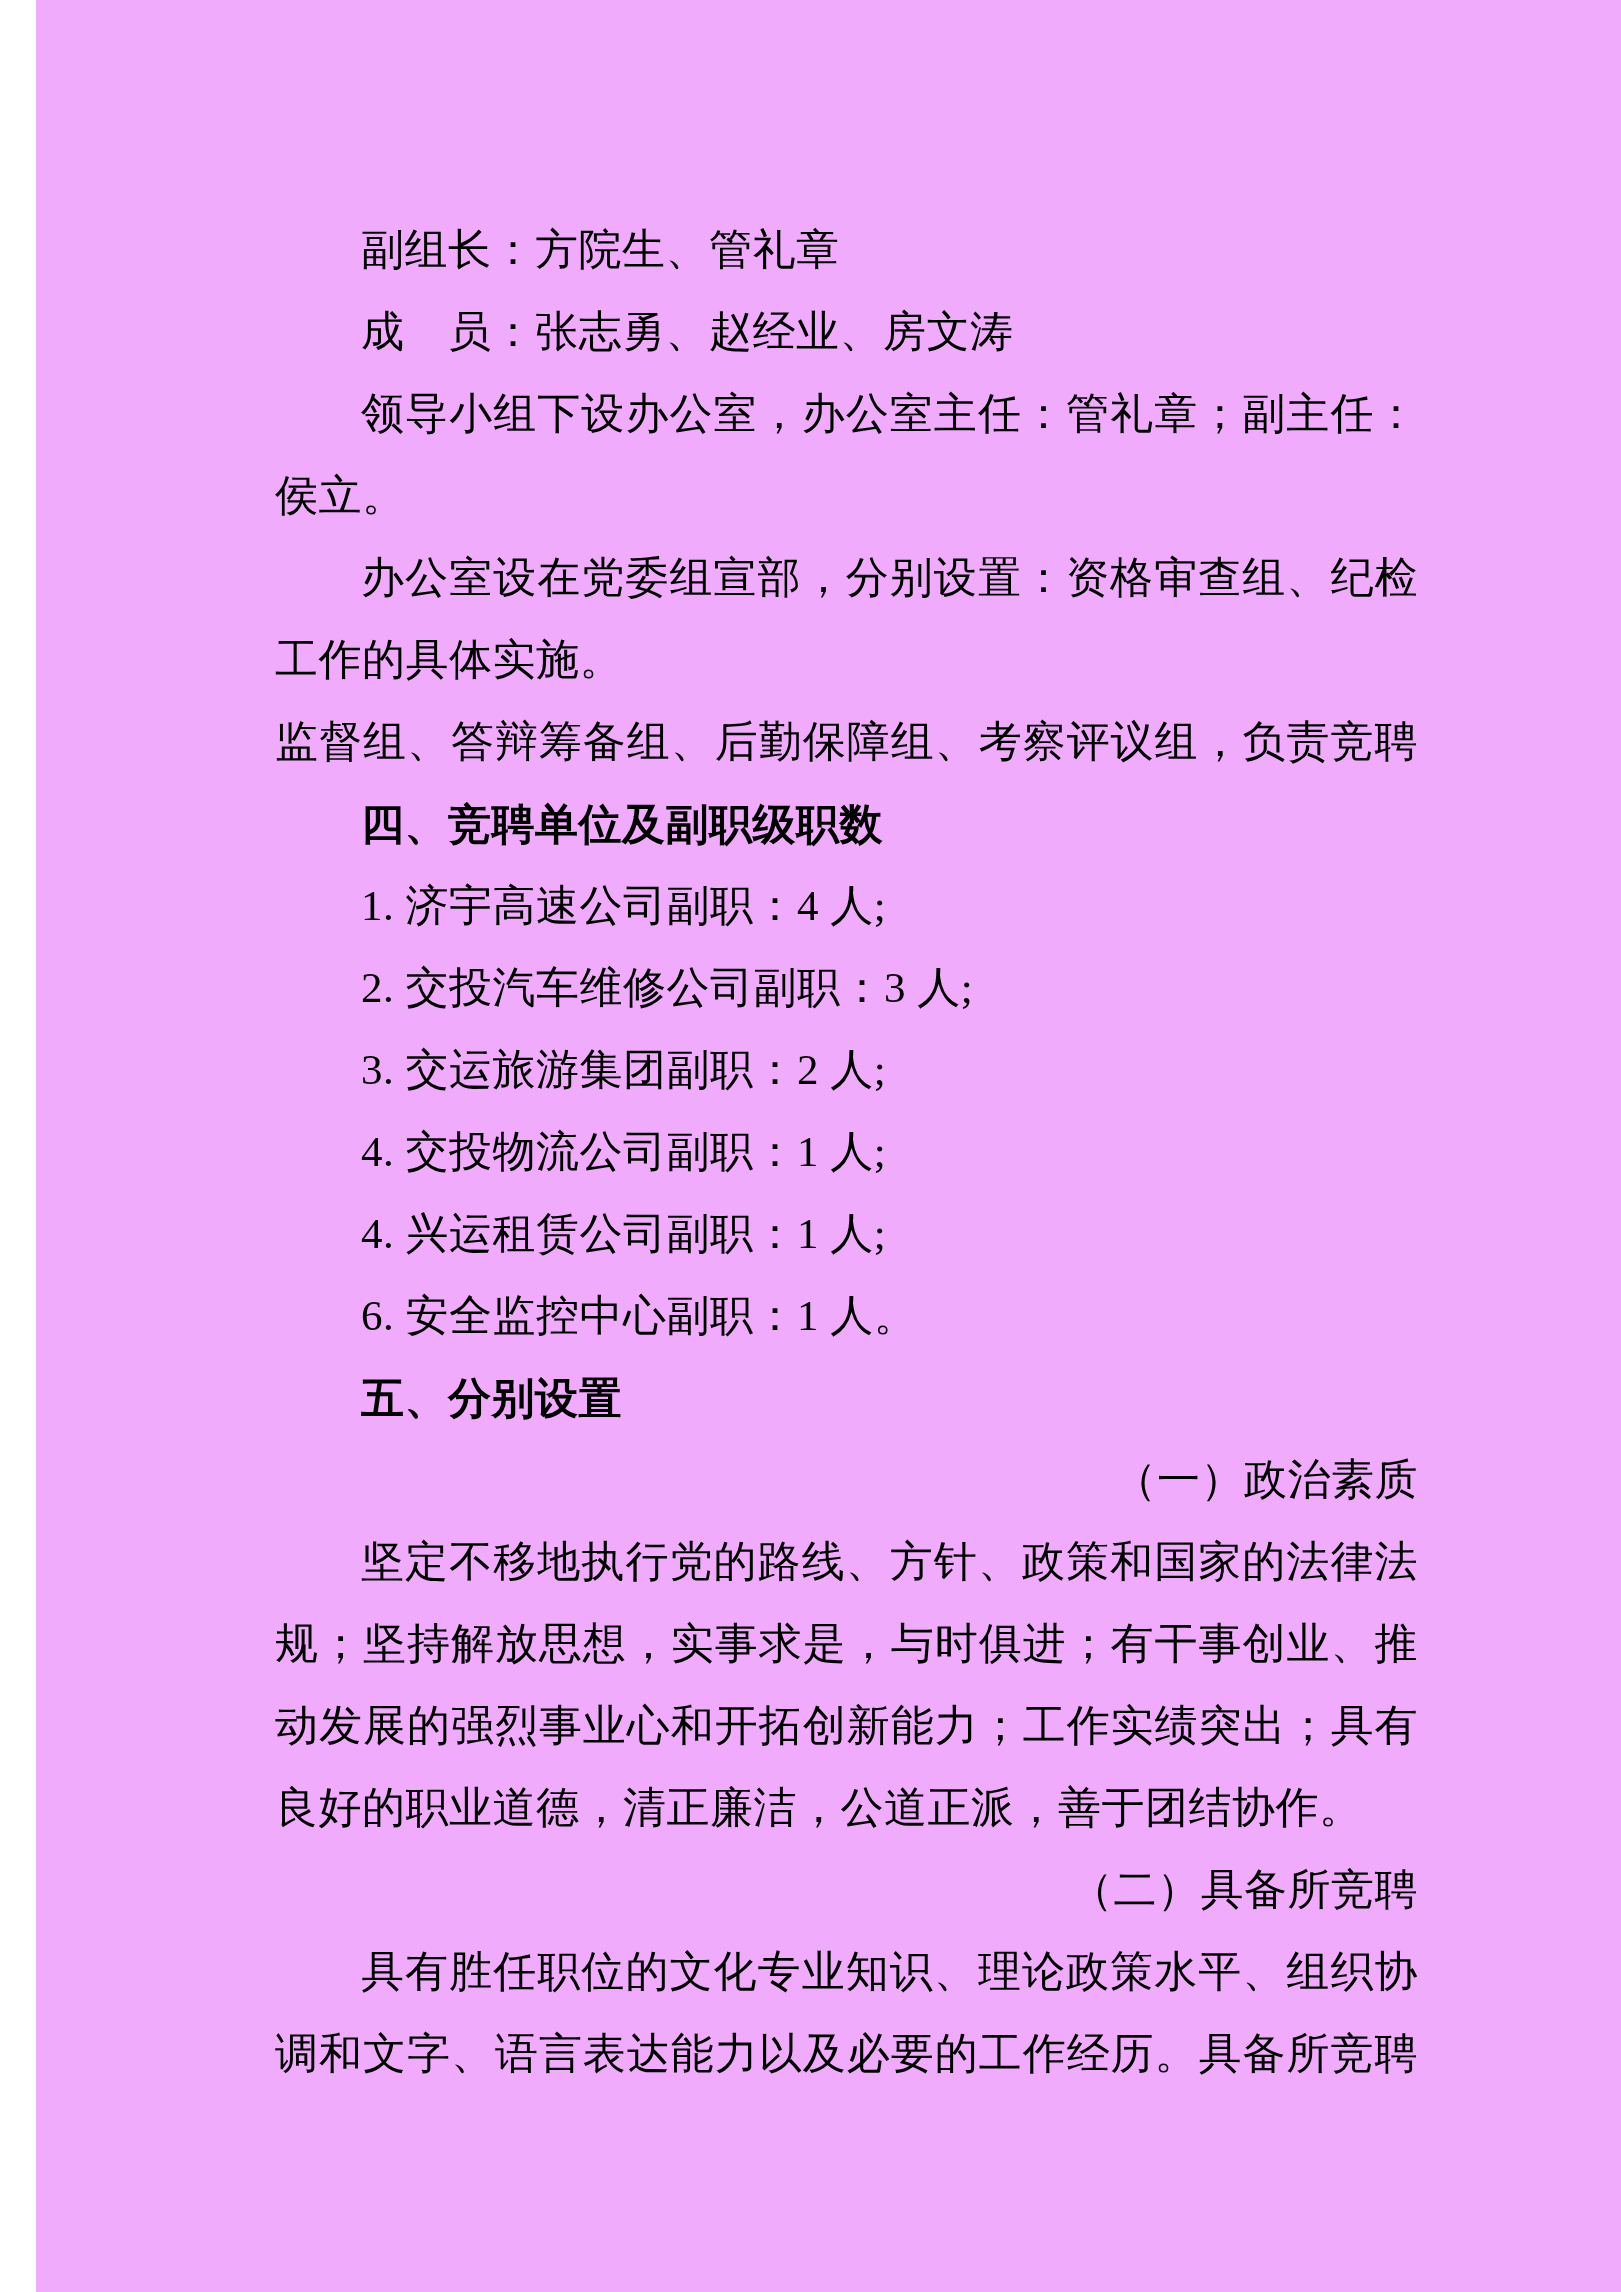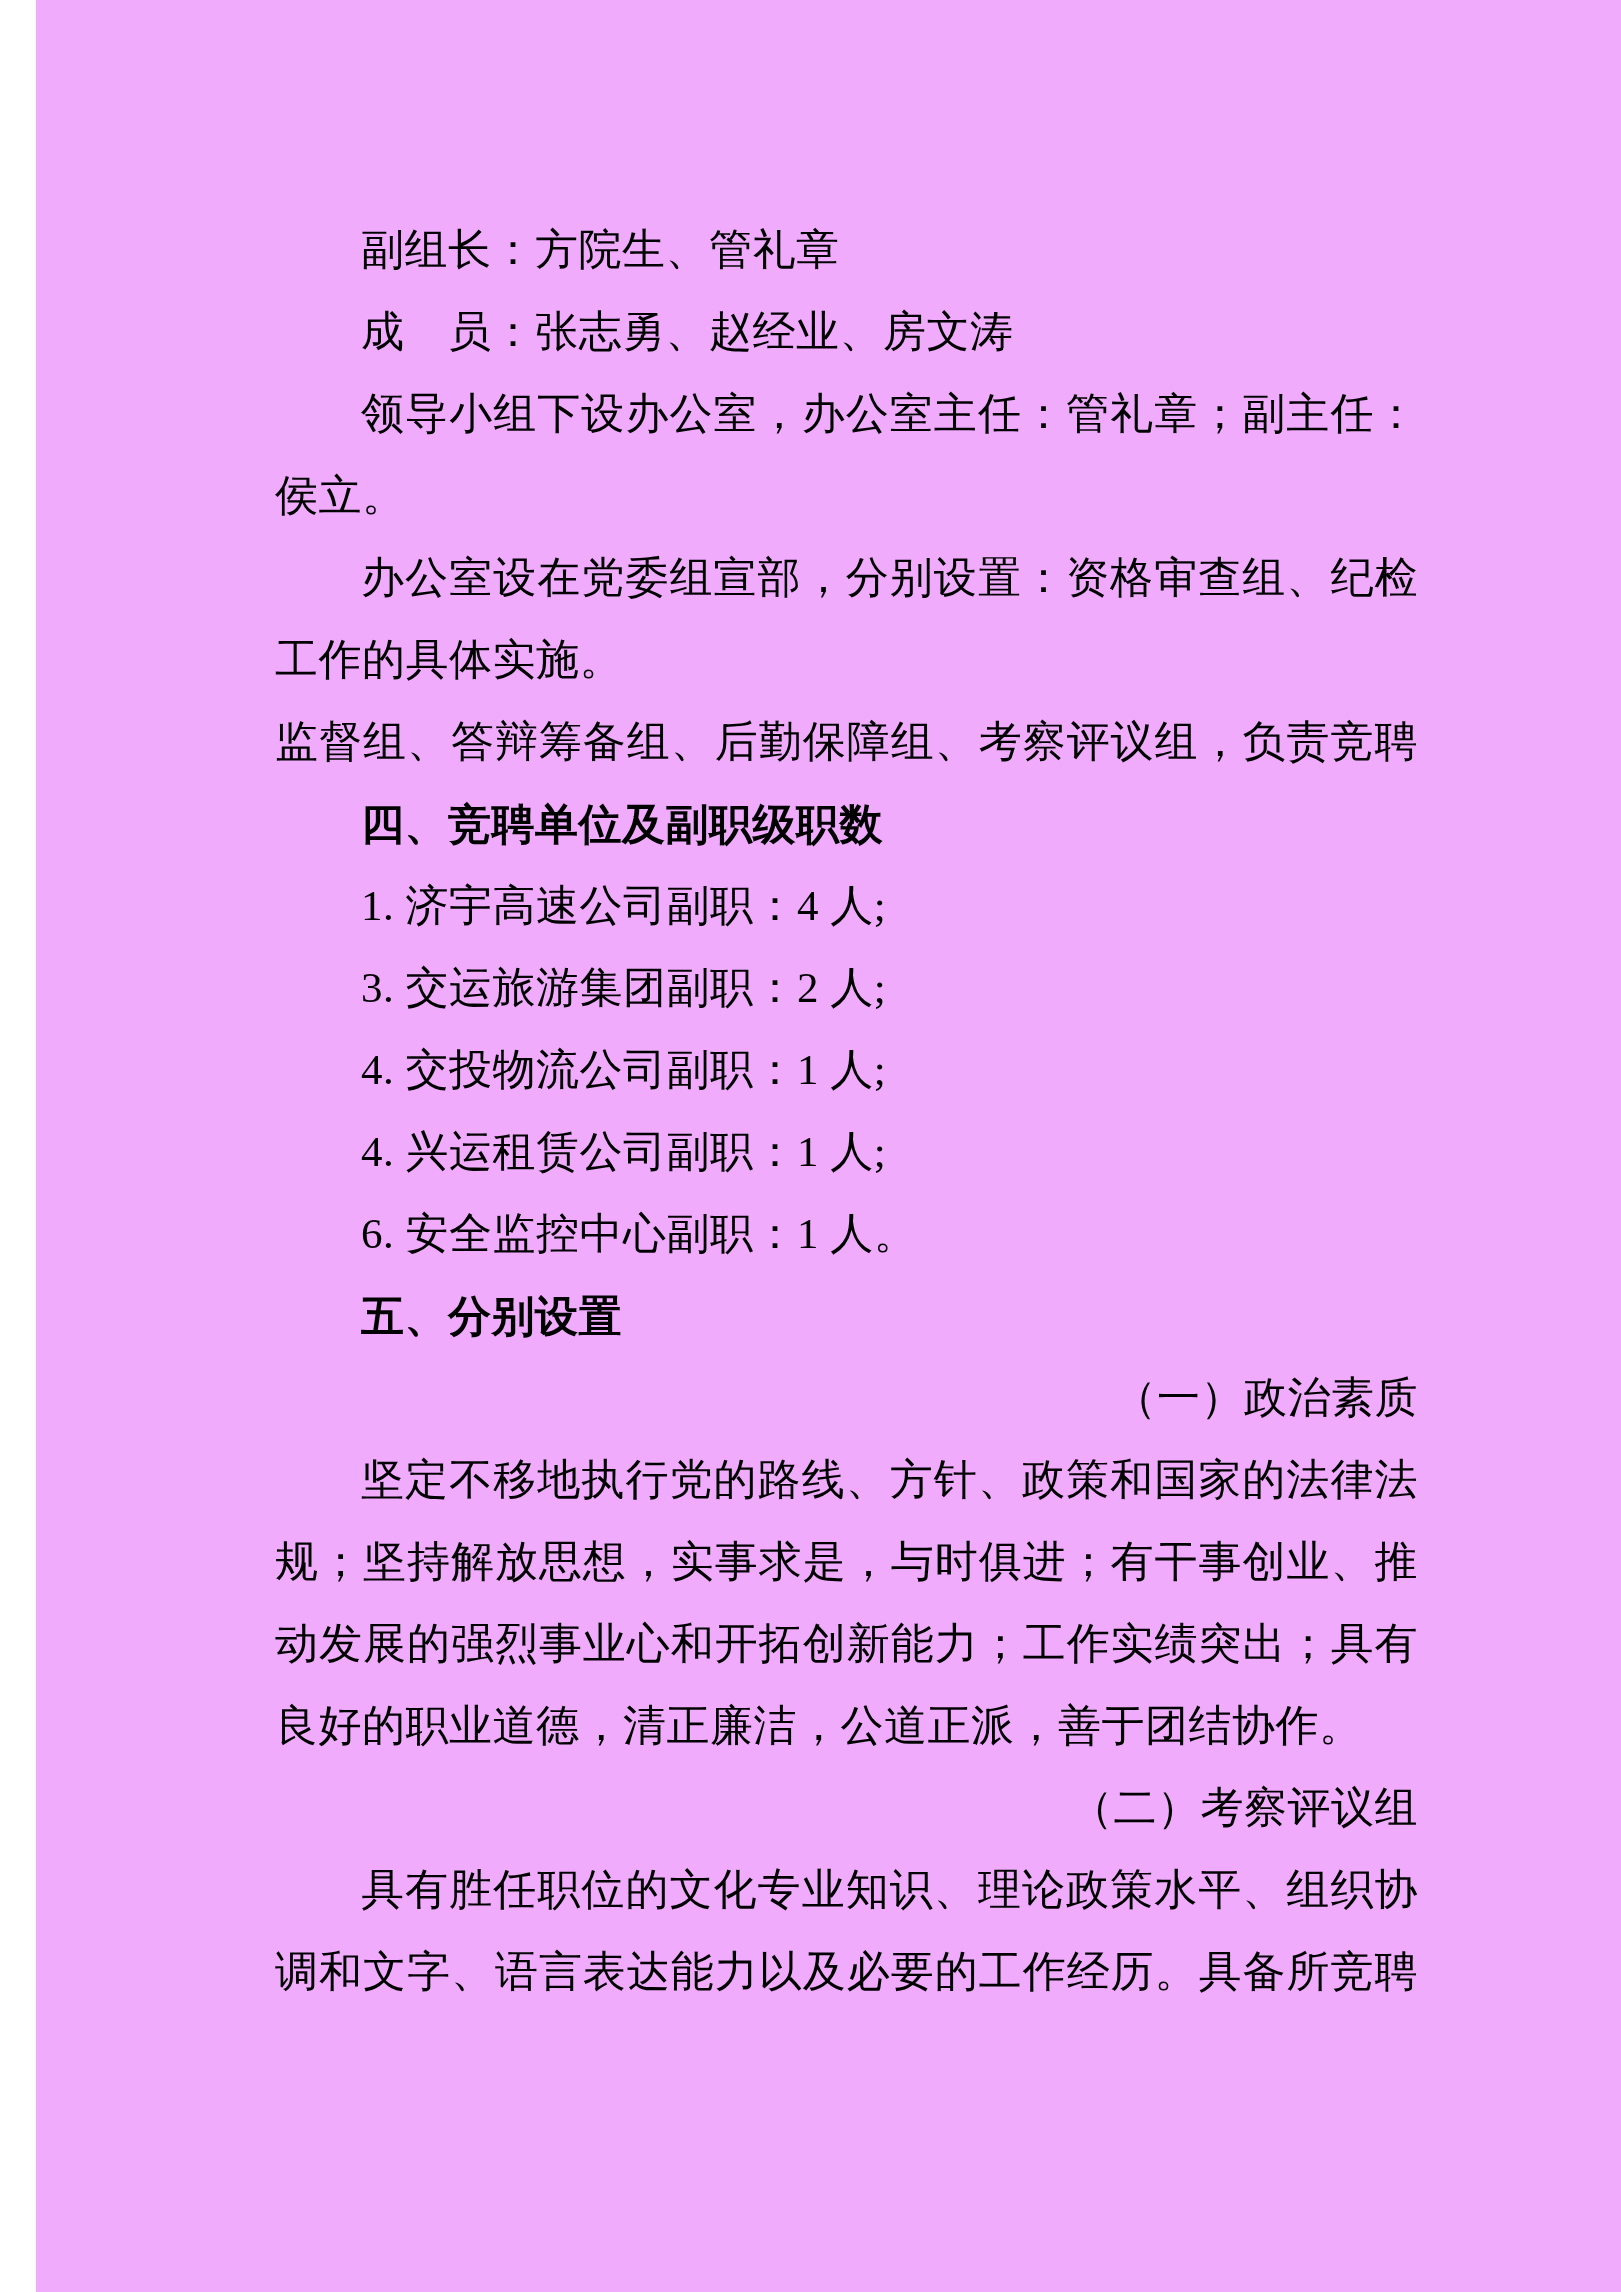--- a/index.html
+++ b/index.html
@@ -61,32 +61,33 @@
     <div class="line indent">成　员：张志勇、赵经业、房文涛</div>
     <div class="line indent justify">领导小组下设办公室，办公室主任：管礼章；副主任：</div>
     <div class="line">侯立。</div>
     <div class="line indent justify">办公室设在党委组宣部，分别设置：资格审查组、纪检</div>
     <div class="line">工作的具体实施。</div>
     <div class="line justify">监督组、答辩筹备组、后勤保障组、考察评议组，负责竞聘</div>
 
     <div class="line indent heading">四、竞聘单位及副职级职数</div>
 
     <div class="line indent">1. 济宇高速公司副职：4 人;</div>
+    <div class="line indent">2. 交投汽车维修公司副职：3 人;</div>
     <div class="line indent">3. 交运旅游集团副职：2 人;</div>
     <div class="line indent">4. 交投物流公司副职：1 人;</div>
     <div class="line indent">4. 兴运租赁公司副职：1 人;</div>
     <div class="line indent">6. 安全监控中心副职：1 人。</div>
 
     <div class="line indent heading">五、分别设置</div>
 
     <div class="line indent kaiti">（一）政治素质</div>
     <div class="line indent justify">坚定不移地执行党的路线、方针、政策和国家的法律法</div>
     <div class="line justify">规；坚持解放思想，实事求是，与时俱进；有干事创业、推</div>
     <div class="line justify">动发展的强烈事业心和开拓创新能力；工作实绩突出；具有</div>
     <div class="line">良好的职业道德，清正廉洁，公道正派，善于团结协作。</div>
 
-    <div class="line indent kaiti">（二）考察评议组</div>
+    <div class="line indent kaiti">（二）具备所竞聘</div>
     <div class="line indent justify">具有胜任职位的文化专业知识、理论政策水平、组织协</div>
     <div class="line justify">调和文字、语言表达能力以及必要的工作经历。具备所竞聘</div>
 
   </div>
 </div>
 
 
 </body></html>

